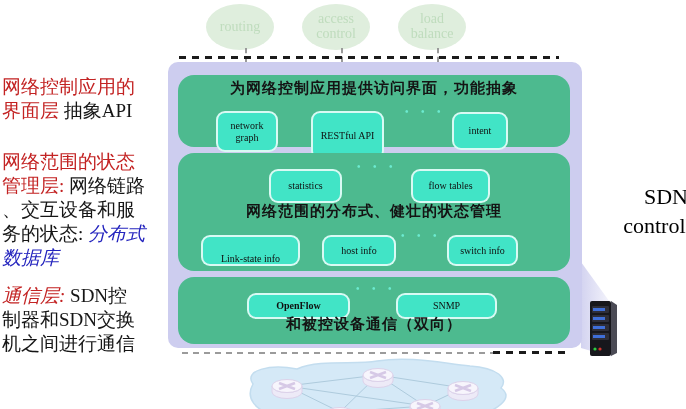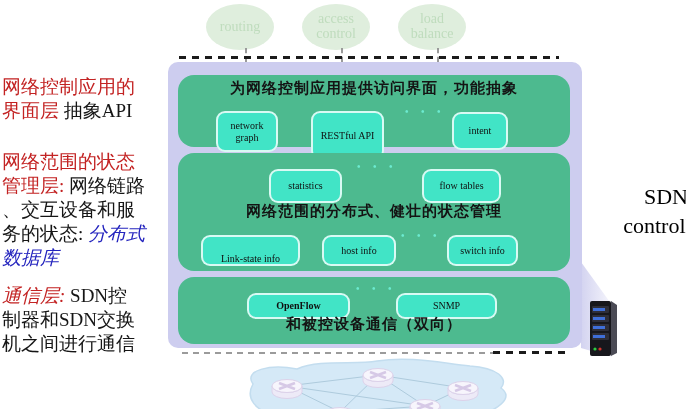--- a/index.html
+++ b/index.html
@@ -85,21 +85,21 @@
   <div class="dots" style="left:405px;top:106px;">• • •</div>
   <div class="mod" style="left:452px;top:104px;width:56px;height:38px;">
     <span>intent</span>
   </div>
 
   <div class="layer" style="top:153px;height:118px;"></div>
   <div class="mod" style="left:269px;top:161px;width:73px;height:34px;">
     <span>statistics</span>
   </div>
   <div class="dots" style="left:357px;top:161px;">• • •</div>
-  <div class="mod" style="left:422px;top:161px;width:79px;height:34px;">
+  <div class="mod" style="left:411px;top:161px;width:79px;height:34px;">
     <span>flow tables</span>
   </div>
   <div class="ltitle" style="top:202px;">网络范围的分布式、健壮的状态管理</div>
   <div class="mod" style="left:201px;top:227px;width:99px;height:31px;align-items:flex-end;">
     <span>Link-state info</span>
   </div>
   <div class="mod" style="left:322px;top:227px;width:74px;height:31px;">
     <span>host info</span>
   </div>
   <div class="dots" style="left:401px;top:230px;">• • •</div>

